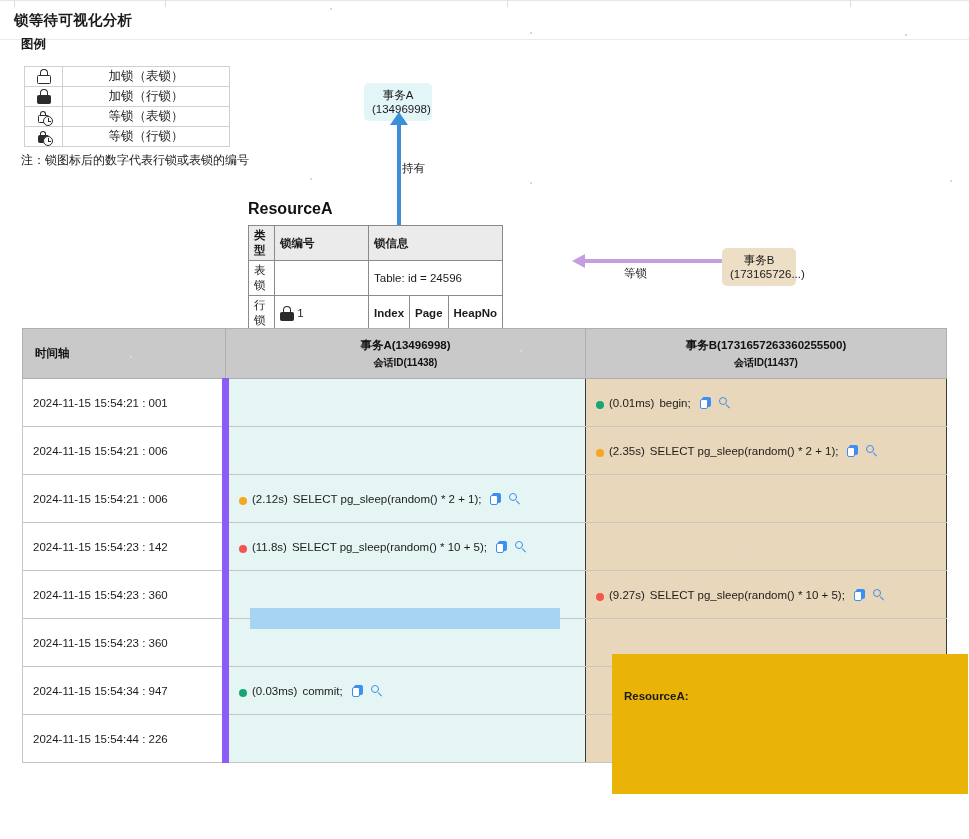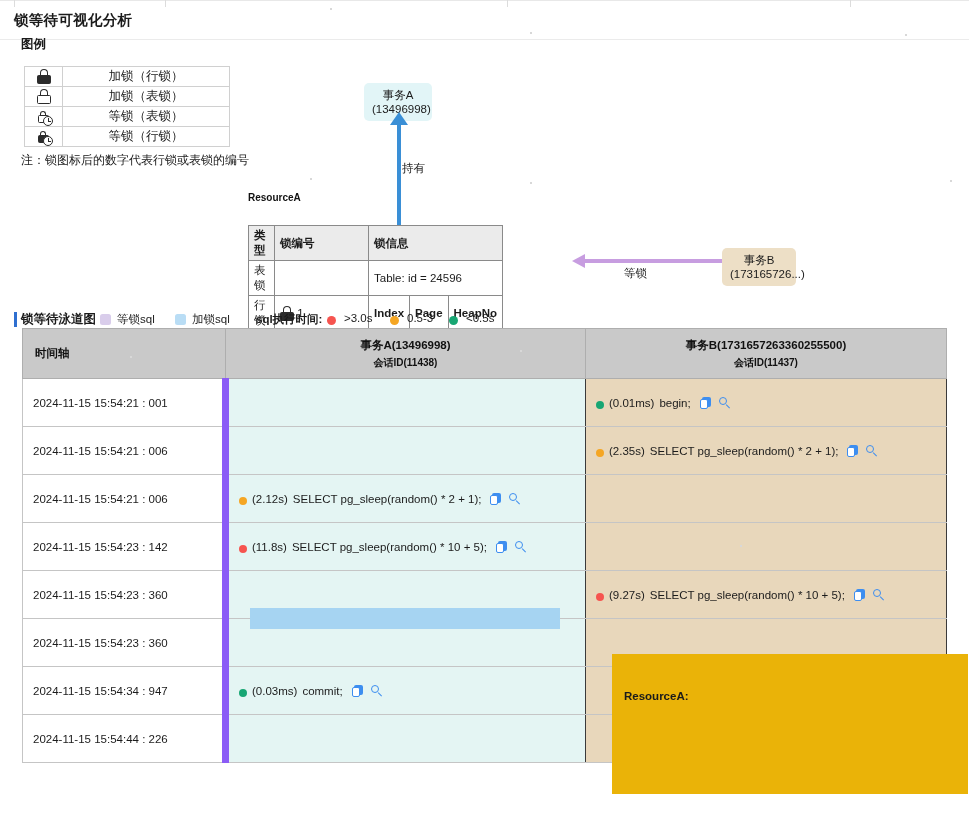--- a/index.html
+++ b/index.html
@@ -89,21 +89,21 @@
   .arrow-wait {
     position:absolute; left:584px; top:259px; width:140px; height:4px; background:#c79de0;
   }
   .arrow-wait-head {
     position:absolute; left:572px; top:254px;
     width:0;height:0;border-top:7px solid transparent;border-bottom:7px solid transparent;
     border-right:13px solid #c79de0;
   }
   .lbl-wait { position:absolute; left:624px; top:266px; font-size:11.5px; color:#1b1b1b; }
 
-  .res-title { position:absolute; left:248px; top:192px; font-size:10px; font-weight:bold; color:#111; }
+  .res-title { position:absolute; left:248px; top:200px; font-size:16px; font-weight:bold; color:#111; }
   .res-table {
     position:absolute; left:248px; top:225px; border-collapse:collapse;
     font-size:11.5px; color:#1b1b1b; background:#fff;
   }
   .res-table td, .res-table th {
     border:1px solid #8a8a8a; padding:2px 5px; height:18px; text-align:left; font-weight:normal;
   }
   .res-table .hdr { background:#ebebeb; font-weight:bold; }
   .res-table .bld { font-weight:bold; }
   .c-type { width:26px; }
@@ -178,29 +178,29 @@
   </div>
 
   <div class="page-title">锁等待可视化分析</div>
   <div class="title-rule"></div>
 
   <div class="legend-title">图例</div>
   <table class="legend-table">
     <tbody>
         <tr>
       <td class="legend-ic">
+        <span class="lockico"><span class="shackle"></span><span class="body"></span></span>
+      </td>
+      <td class="legend-lb">加锁（表锁）</td>
+    </tr>
+    <tr>
+      <td class="legend-ic">
         <span class="lockico filled"><span class="shackle"></span><span class="body"></span></span>
       </td>
       <td class="legend-lb">加锁（行锁）</td>
-    </tr>
-    <tr>
-      <td class="legend-ic">
-        <span class="lockico"><span class="shackle"></span><span class="body"></span></span>
-      </td>
-      <td class="legend-lb">加锁（表锁）</td>
     </tr>
     <tr>
       <td class="legend-ic">
         <span class="lockico small"><span class="shackle"></span><span class="body"></span>
           <span class="clockbadge">
                 <i></i>
                 <i class="h2"></i>
               </span></span>
       </td>
       <td class="legend-lb">等锁（表锁）</td>
@@ -270,35 +270,20 @@
 
   <div class="arrow-wait-head"></div>
   <div class="arrow-wait"></div>
   <div class="lbl-wait">等锁</div>
 
   <div class="txn-box txn-b">
     <div>事务B</div>
     <div>(173165726...)</div>
   </div>
 
-  <div class="sw-bar">
-    <div class="sw-accent"></div>
-    <div class="sw-title">锁等待泳道图</div>
-    <div class="sw-chip" style="left:100px;background:#d9cdeb;"></div>
-    <div class="sw-lb" style="left:117px;">等锁sql</div>
-    <div class="sw-chip" style="left:175px;background:#b9ddf5;"></div>
-    <div class="sw-lb" style="left:192px;">加锁sql</div>
-    <div class="sw-lb" style="left:256px;font-weight:bold;">sql执行时间:</div>
-    <div class="dot" style="left:327px;background:#f6544f;"></div>
-    <div class="sw-lb" style="left:344px;">&gt;3.0s</div>
-    <div class="dot" style="left:390px;background:#f5a623;"></div>
-    <div class="sw-lb" style="left:407px;">0.5-3</div>
-    <div class="dot" style="left:449px;background:#17a673;"></div>
-    <div class="sw-lb" style="left:466px;">&lt;0.5s</div>
-  </div>
 
   <table class="grid">
     <colgroup>
       <col class="col-time">
         <col class="col-a">
         <col class="col-b">
     </colgroup>
     <thead>
       <tr>
         <th class="h-time">时间轴</th>

